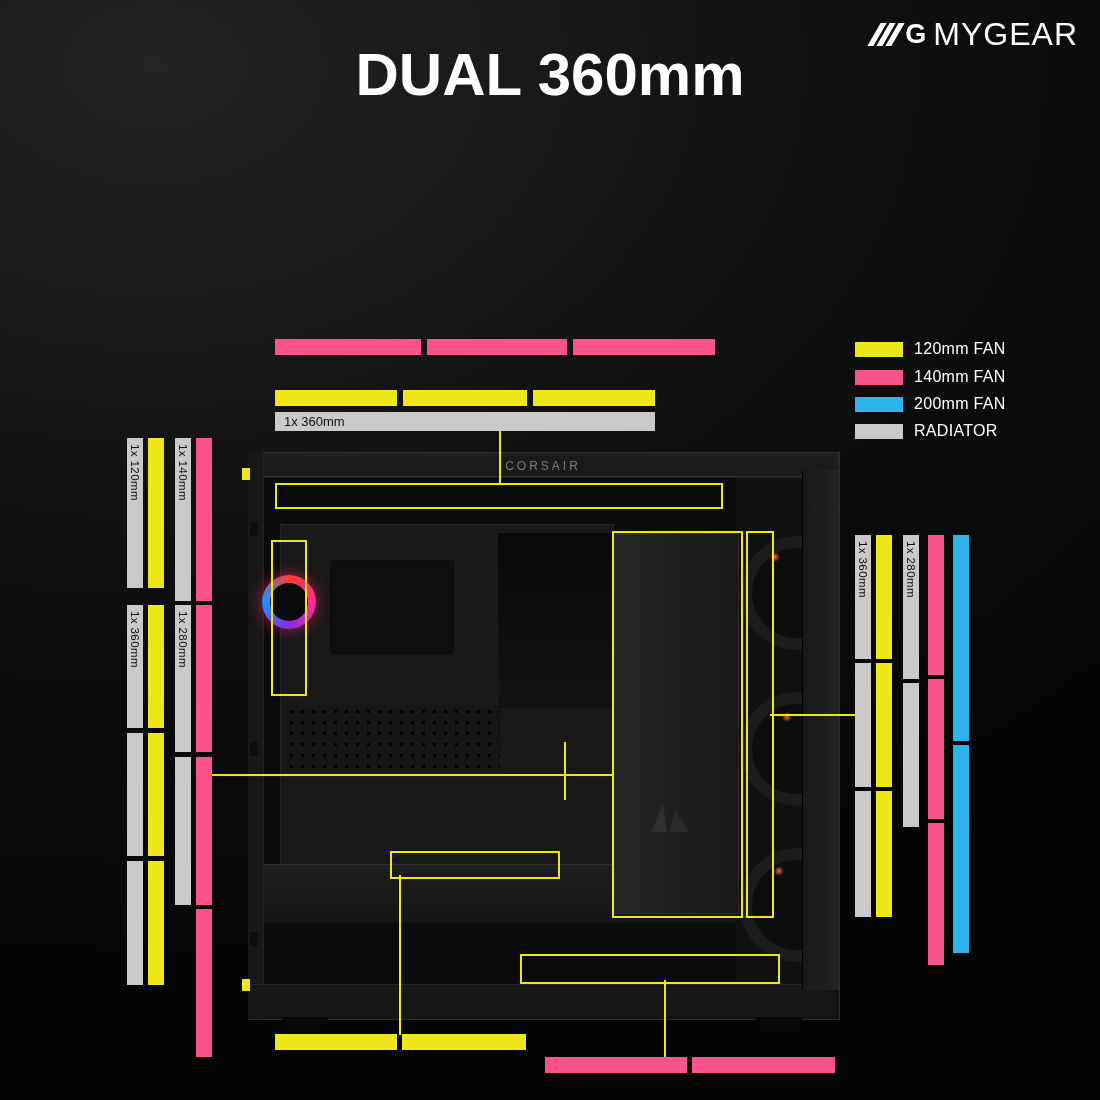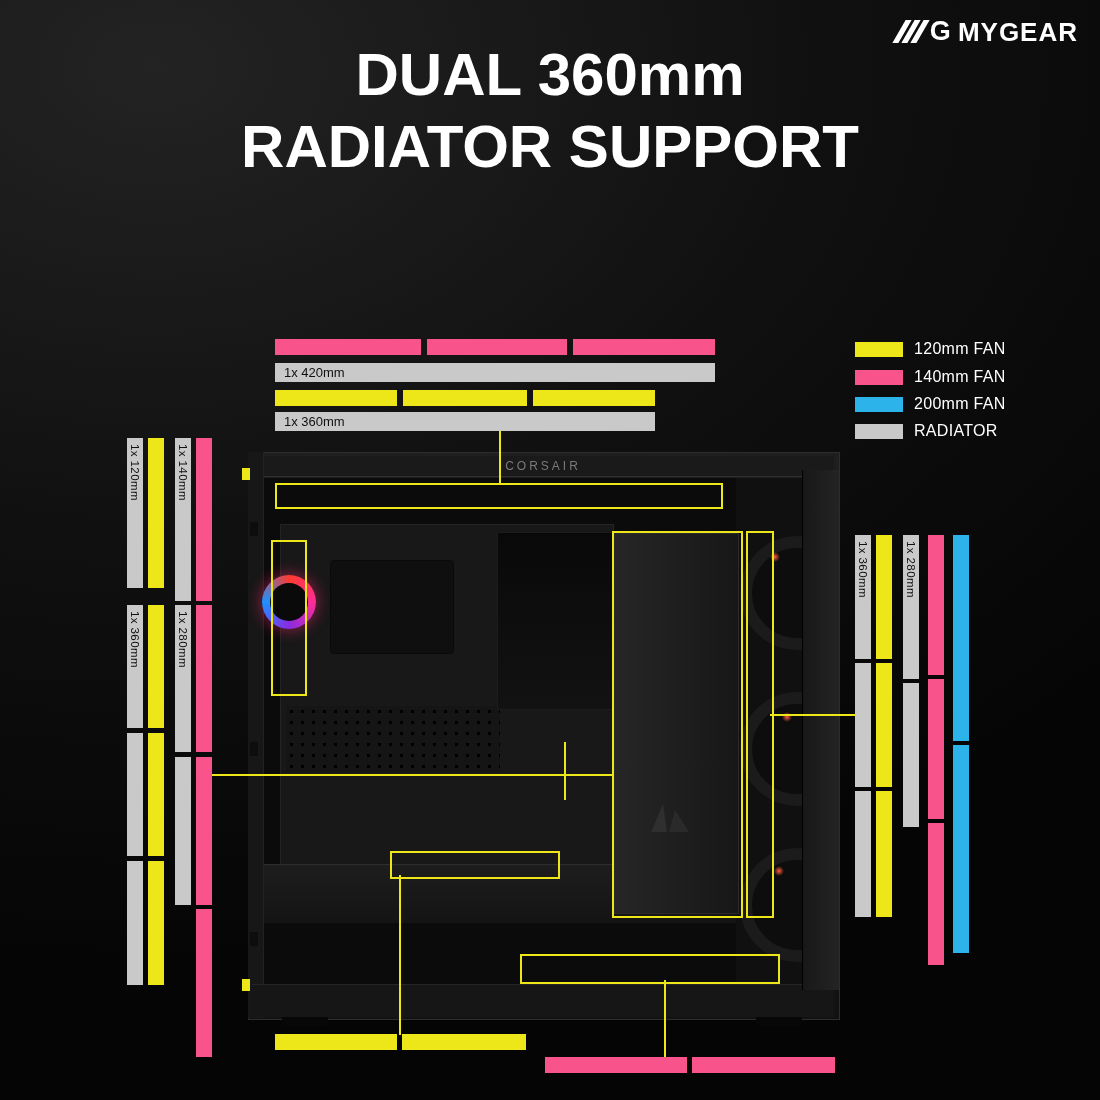--- a/index.html
+++ b/index.html
@@ -6,21 +6,21 @@
   .canvas{
     position:relative;width:1100px;height:1100px;overflow:hidden;
     background:radial-gradient(1300px 900px at 14% 6%, #232323 0%, #101010 52%, #050505 100%);
     font-family:"Liberation Sans", sans-serif;color:#fff;
   }
   
   .logo{position:absolute;top:18px;right:22px;display:flex;align-items:center;gap:7px;z-index:10;}
   .logo-bars{display:flex;gap:3px;transform:skewX(-30deg);}
   .logo-bar{width:6px;height:23px;background:#fff;}
   .logo-g{font-size:27px;font-weight:bold;color:#fff;line-height:1;}
-  .logo-name{font-size:26px;font-weight:bold;color:#fff;letter-spacing:1px;line-height:1;}
+  .logo-name{font-size:32px;font-weight:normal;color:#fff;letter-spacing:1px;line-height:1;}
   .title{position:absolute;left:0;width:100%;text-align:center;font-weight:bold;color:#fff;letter-spacing:0;z-index:10;}
   .title.l1{top:40px;font-size:60px;}
   .title.l2{top:112px;font-size:60px;}
   .subtitle{position:absolute;top:196px;left:0;width:100%;text-align:center;font-size:27px;line-height:41px;color:#f2f2f2;z-index:10;}
   
   .legend-row{position:absolute;left:855px;display:flex;align-items:center;gap:11px;z-index:10;}
   .sw{width:48px;height:15px;}
   .legend-label{font-size:16px;color:#fff;letter-spacing:.3px;}
   
   .bar{position:absolute;z-index:6;}
@@ -70,21 +70,20 @@
     <span class="logo-bars">
       <span class="logo-bar"></span>
       <span class="logo-bar"></span>
       <span class="logo-bar"></span>
     </span>
     <span class="logo-g">G</span>
     <span class="logo-name">MYGEAR</span>
   </div>
 
   <div class="title l1">DUAL 360mm</div>
-  <div class="title l2">RADIATOR SUPPORT</div>
   <div class="subtitle">
   </div>
 
   <div class="legend-row" style="top:340px">
     <span class="sw" style="background: rgb(237, 231, 25);"></span>
     <span class="legend-label">120mm FAN</span>
   </div>
   <div class="legend-row" style="top:368px">
     <span class="sw" style="background: rgb(249, 83, 140);"></span>
     <span class="legend-label">140mm FAN</span>
@@ -150,23 +149,20 @@
   <div class="conn" style="left:499px;top:431px;width:2px;height:52px"></div>
   <div class="conn" style="left:212px;top:774px;width:402px;height:2px"></div>
   <div class="conn" style="left:770px;top:714px;width:85px;height:2px"></div>
   <div class="conn" style="left:564px;top:742px;width:2px;height:58px"></div>
   <div class="conn" style="left:399px;top:875px;width:2px;height:160px"></div>
   <div class="conn" style="left:664px;top:980px;width:2px;height:78px"></div>
 
   <div class="bar c-pink" style="left:275px;top:339px;width:146px;height:16px"></div>
   <div class="bar c-pink" style="left:427px;top:339px;width:140px;height:16px"></div>
   <div class="bar c-pink" style="left:573px;top:339px;width:142px;height:16px"></div>
-  <div class="bar c-gray" style="left:275px;top:363px;width:440px;height:19px">
-    <span class="hlabel">1x 420mm</span>
-  </div>
   <div class="bar c-yellow" style="left:275px;top:390px;width:122px;height:16px"></div>
   <div class="bar c-yellow" style="left:403px;top:390px;width:124px;height:16px"></div>
   <div class="bar c-yellow" style="left:533px;top:390px;width:122px;height:16px"></div>
   <div class="bar c-gray" style="left:275px;top:412px;width:380px;height:19px">
     <span class="hlabel">1x 360mm</span>
   </div>
 
   <div class="bar c-gray" style="left:127px;top:438px;width:16px;height:150px">
     <span class="vlabel">1x 120mm</span>
   </div>

